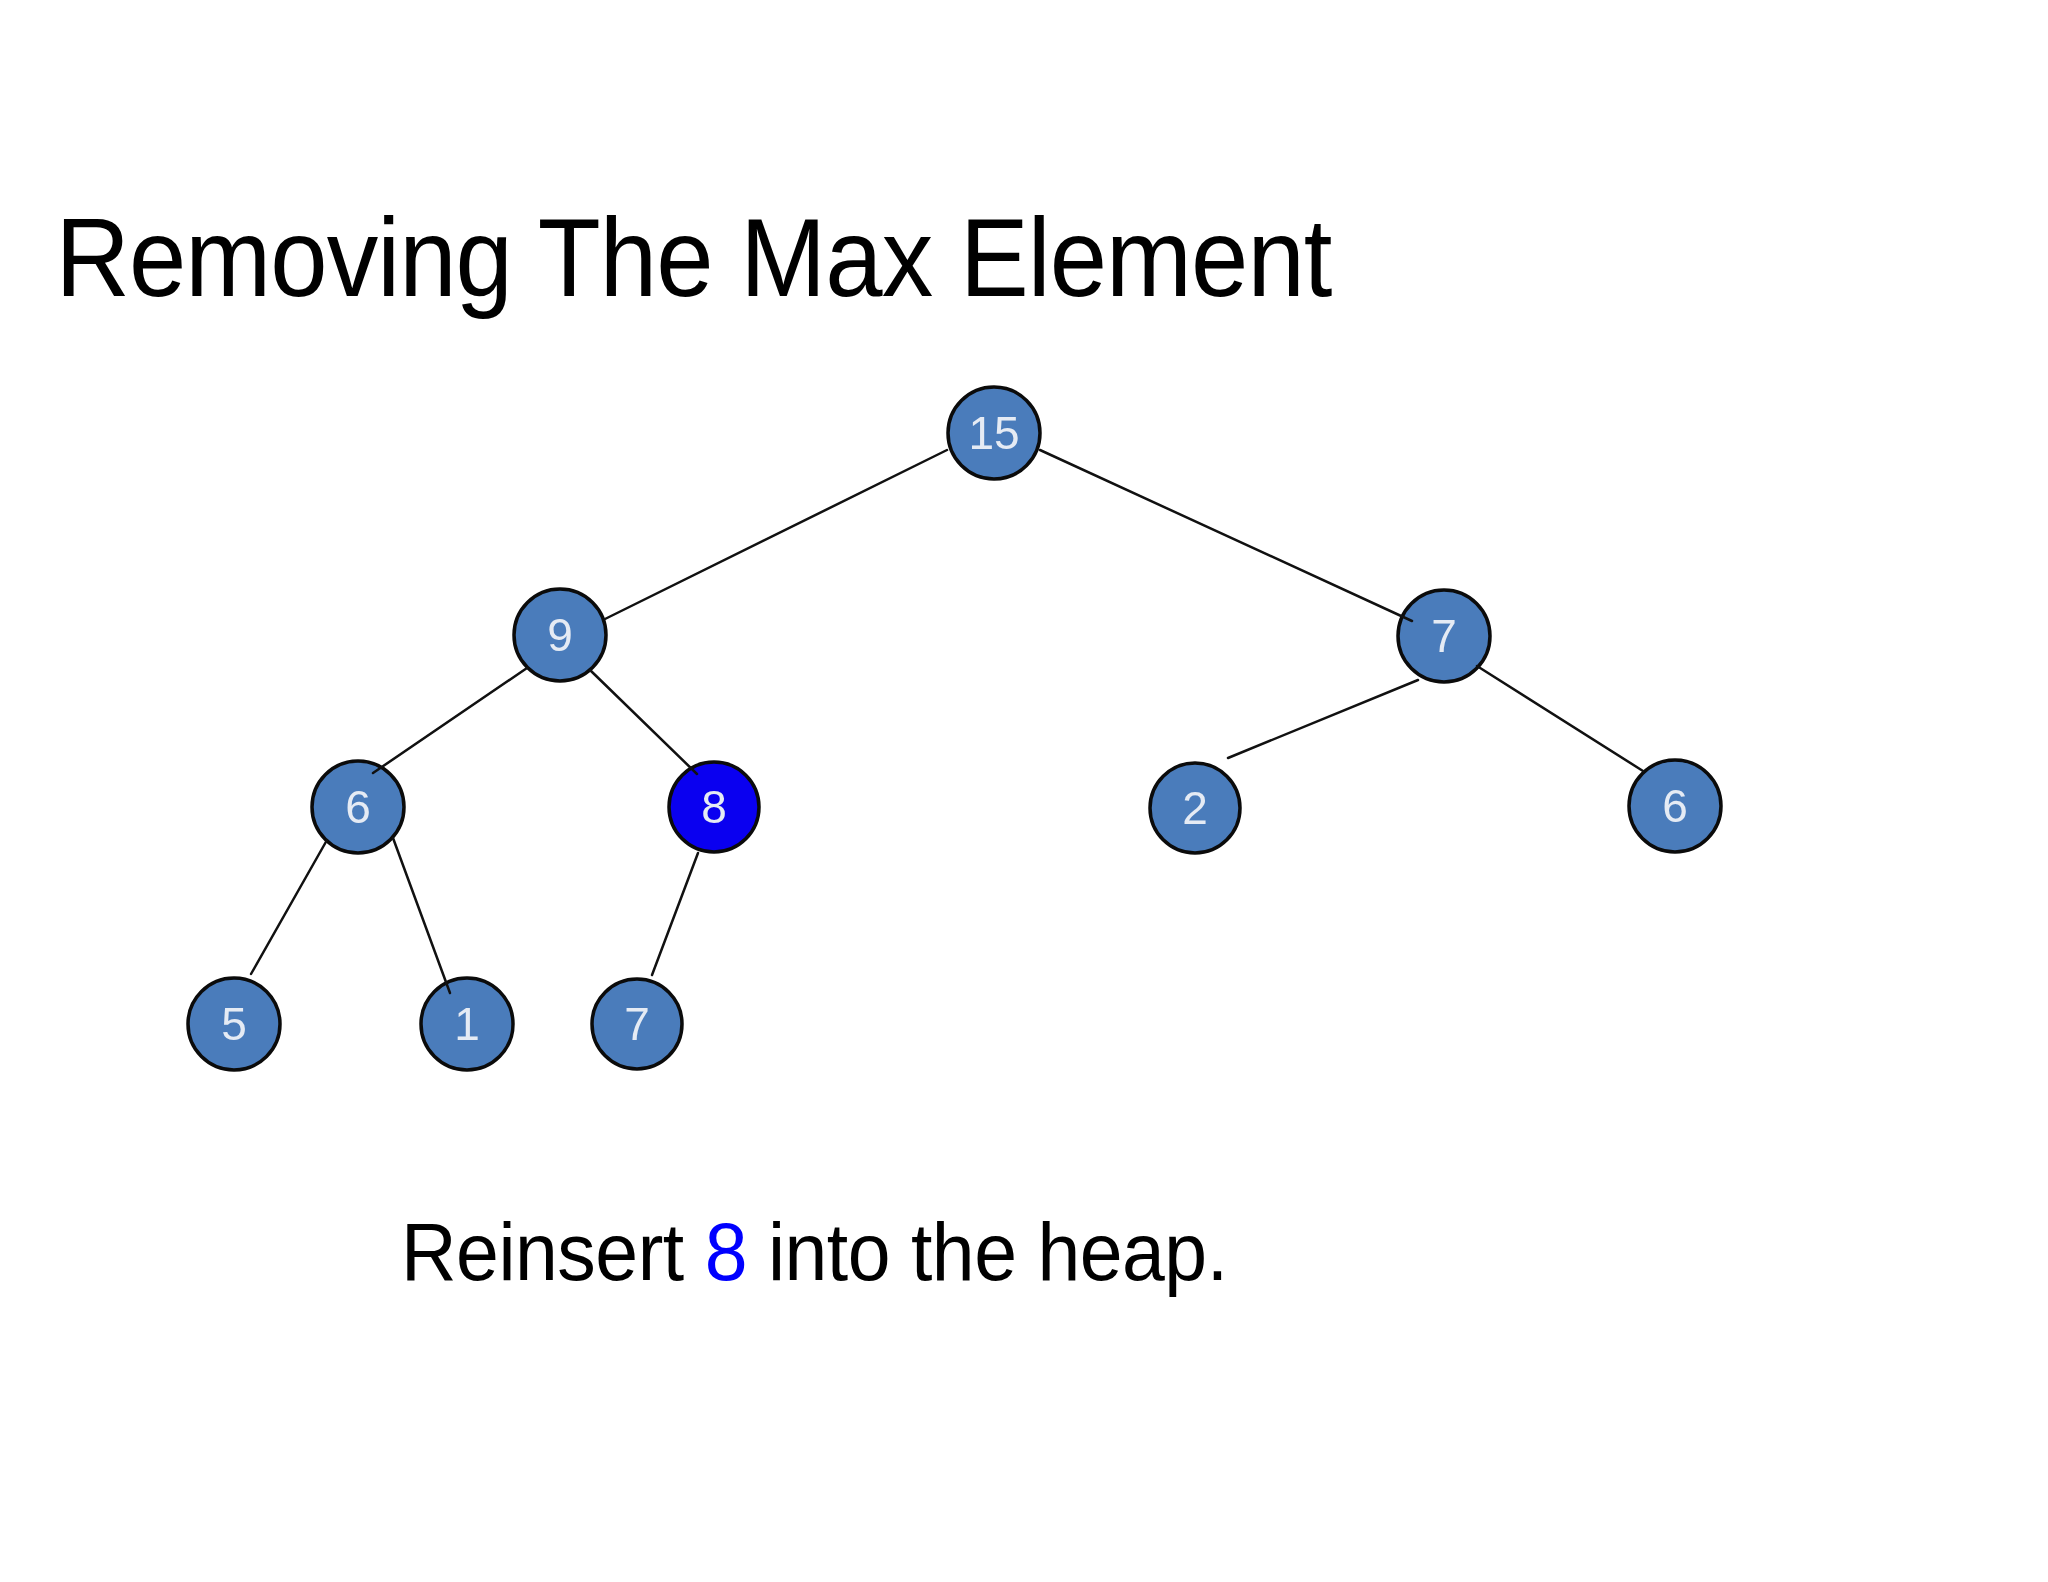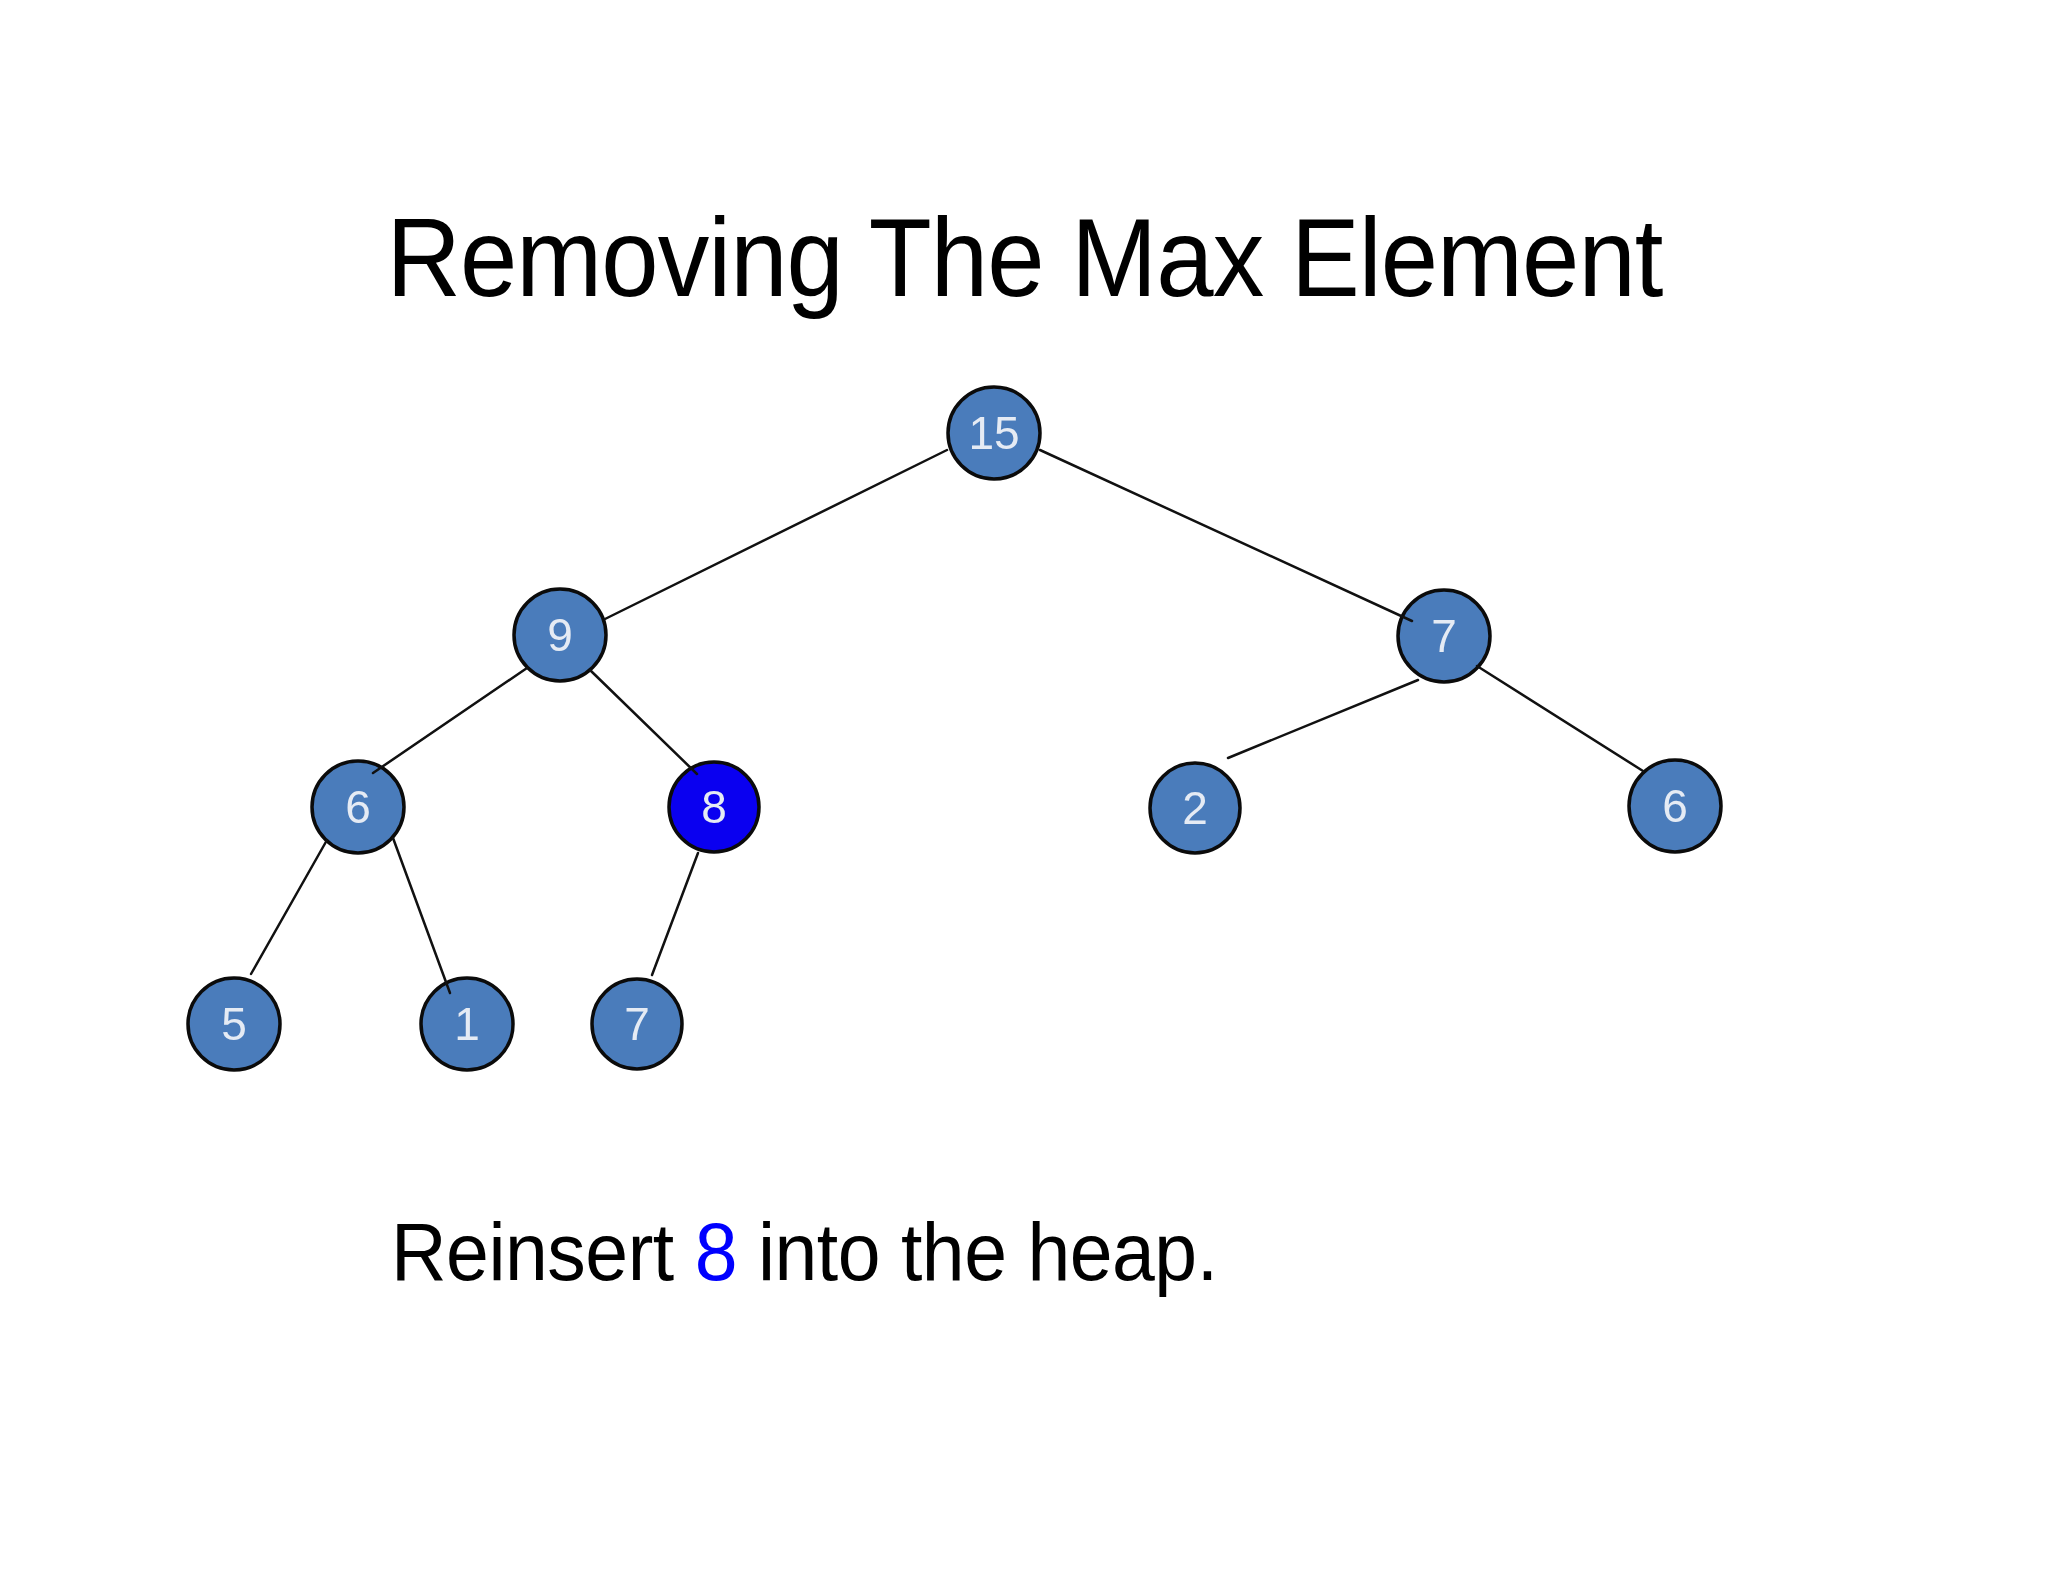--- a/index.html
+++ b/index.html
@@ -9,21 +9,21 @@
     height: 1582px;
     background: var(--background, #ffffff);
     overflow: hidden;
     font-family: "Liberation Sans", sans-serif;
   }
   .title {
     position: absolute;
     top: 202px;
     left: 0;
     width: 100%;
-    text-align: center;
+    text-align: left;
     font-size: 112px;
     line-height: 1;
     color: var(--title-text, #000);
     white-space: nowrap;
   }
   .title .squeeze {
     display: inline-block;
     transform: scaleX(0.92);
     transform-origin: 50% 50%;
     letter-spacing: -1px;
@@ -31,21 +31,21 @@
   .tree-svg {
     position: absolute;
     top: 0;
     left: 0;
     width: 2048px;
     height: 1582px;
   }
   .caption {
     position: absolute;
     top: 1212px;
-    left: 391px;
+    left: 401px;
     font-size: 81px;
     line-height: 1;
     color: var(--caption-text, #000);
     white-space: nowrap;
   }
   .caption .squeeze-left {
     display: inline-block;
     transform: scaleX(0.95);
     transform-origin: 0 50%;
     letter-spacing: -0.5px;

